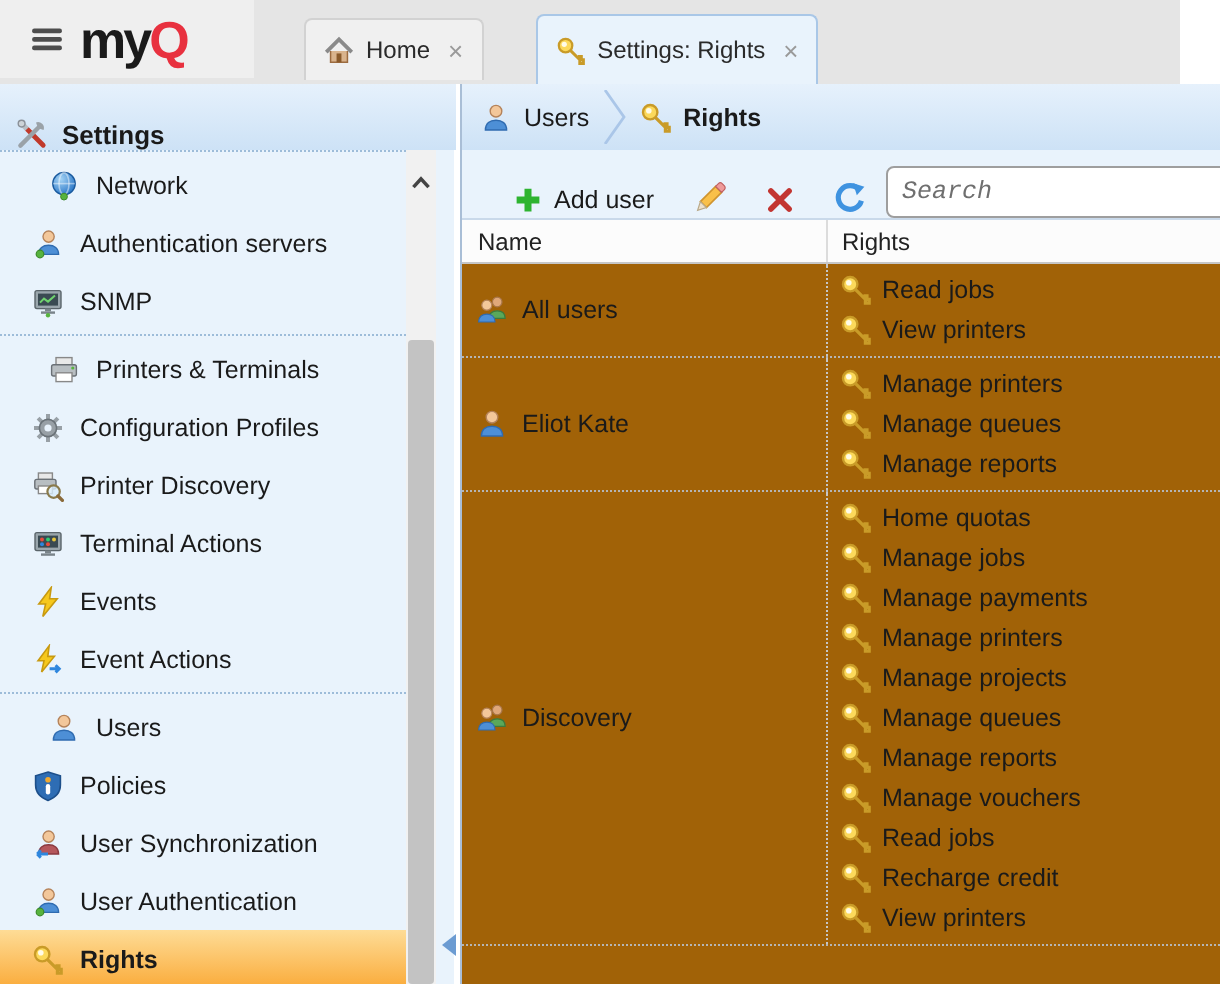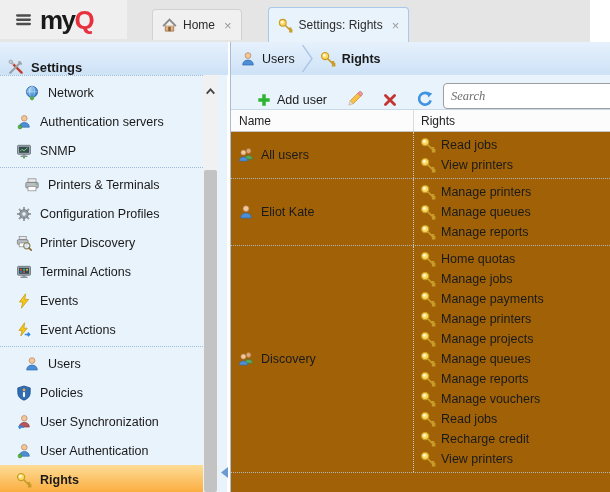--- a/index.html
+++ b/index.html
@@ -39,21 +39,21 @@
 .sb-up .ic{width:11px;height:11px}
 .sb-thumb{position:absolute;left:1px;top:95px;width:13px;bottom:0;background:#c3c3c3;border-radius:2px}
 
 
 .content{position:absolute;left:230px;top:75px;width:380px;height:417px;background:#fff;border-left:1px solid #a9bed6}
 .toolbar{height:35px;background:#e9f3fc;border-bottom:1px solid #c9d9ea;display:flex;align-items:flex-end;padding:0 23px;gap:7px}
 .tbtn{display:flex;align-items:center;gap:6px;padding:2px 3px;border-radius:3px;white-space:nowrap;font-size:12.5px}
 .tbtn .ic.small{width:14px;height:14px}
 .tsep{width:1px;height:20px;background:#b9cfe6}
 .search{margin-left:auto;margin-right:4px;width:192px;height:26px;background:#fff;border:1px solid #9e9e9e;border-radius:4px;display:flex;align-items:center;padding:0 7px;gap:4px}
-.search input{flex:1;min-width:0;border:none;outline:none;font-size:12.5px;font-style:italic;color:#15803d;background:transparent;font-family:Liberation Serif, serif}
+.search input{flex:1;min-width:0;border:none;outline:none;font-size:12.5px;font-style:italic;color:#15803d;background:transparent;font-family:Liberation Mono, monospace}
 .search input::placeholder{color:#6f6f6f;font-style:italic}
 .search .ic{width:14px;height:14px}
 
 .grid-header{height:22px;display:flex;background:#fcfcfc;border-bottom:1px solid #c6c6c6;font-size:12px;color:#222}
 .gh-name{width:183px;display:flex;align-items:center;padding-left:8px;border-right:1px solid #dcdcdc}
 .gh-rights{flex:1;display:flex;align-items:center;padding-left:7px}
 .grid-body{position:absolute;left:0;top:57px;right:0;bottom:0;overflow:hidden;background:#a16207}
 .grid-row{display:flex;border-bottom:1px dotted #b5b5b5}
 .cell-name{width:183px;display:flex;align-items:center;gap:7px;padding-left:7px;border-right:1px dotted #c6c6c6;font-size:12.5px}
 .cell-rights{flex:1;padding:3px 0}

